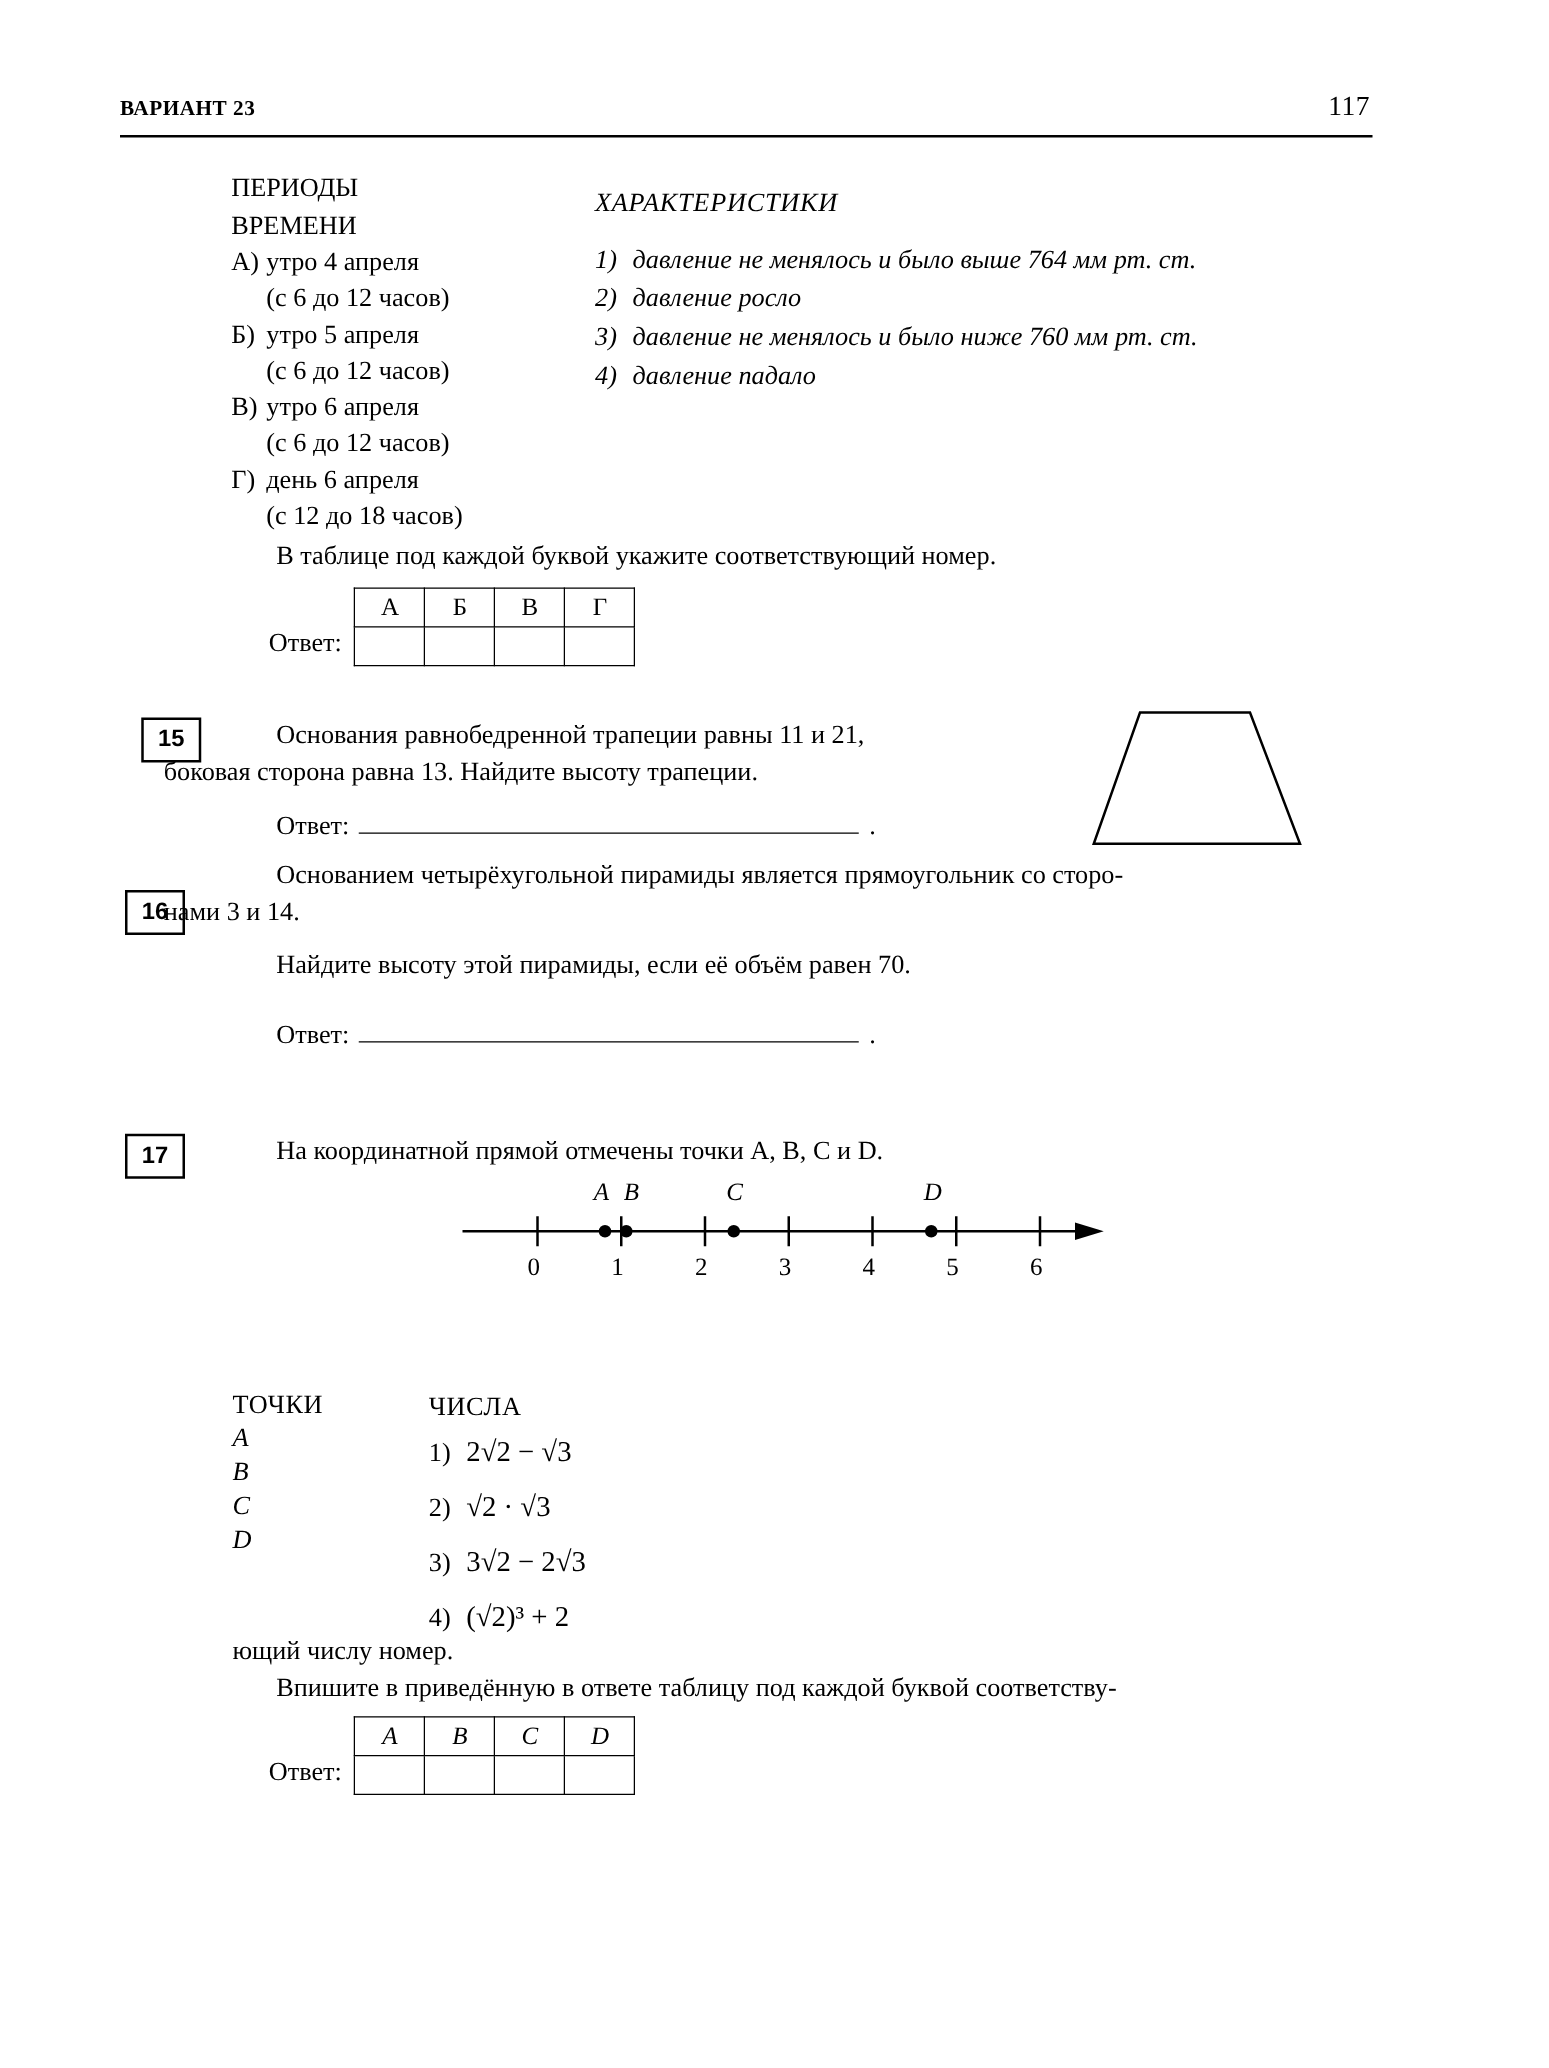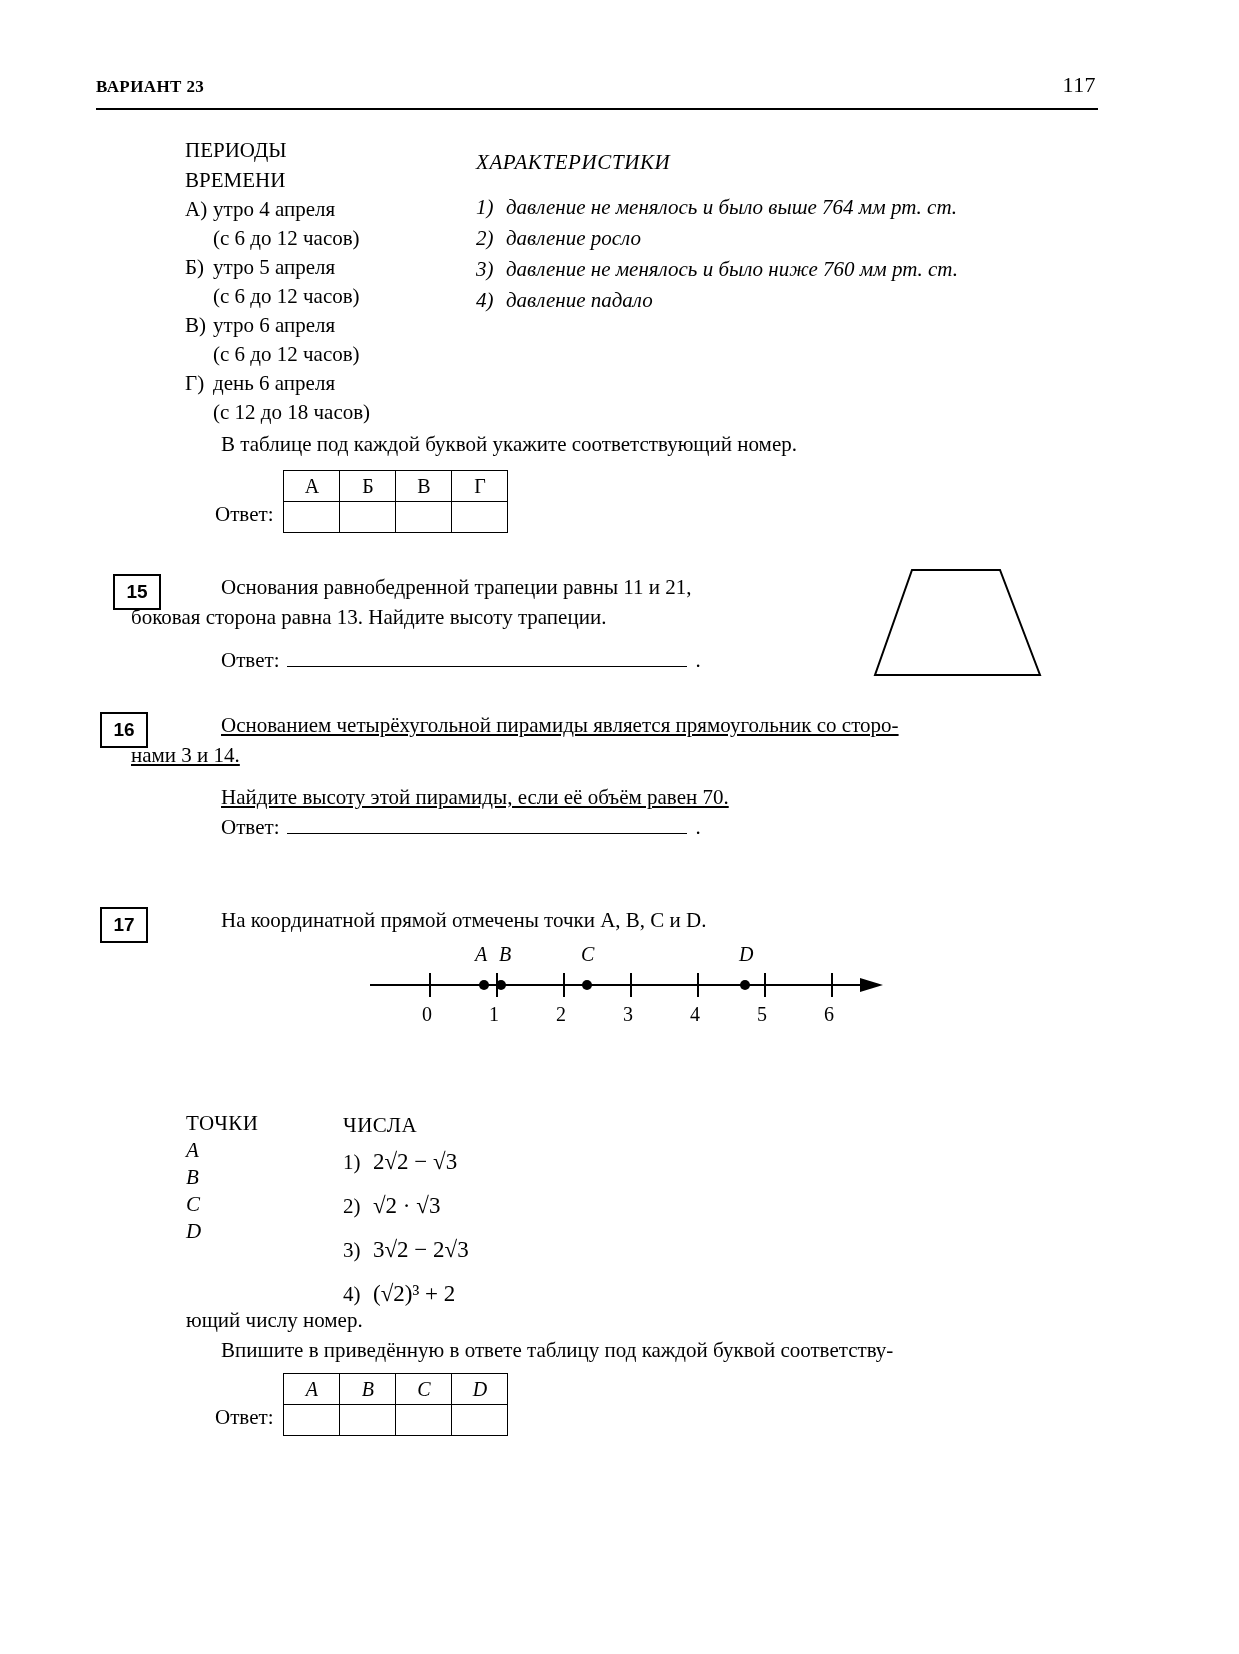--- a/index.html
+++ b/index.html
@@ -249,21 +249,21 @@
     </svg>
   </div>
 
   <div class="ansline" style="left:221px; top:648px;">
     <span>Ответ:</span>
     <span class="rule"></span>
     <span>.</span>
   </div>
 
   <div class="tasknum" style="left:100px; top:712px;">16</div>
-  <div class="body-text" style="left:131px; top:710px; width:960px;text-decoration:underline;">
+  <div class="body-text" style="left:131px; top:684px; width:960px;">
     <div style="text-indent:90px;">Основанием четырёхугольной пирамиды является прямоугольник со сторо-</div>
     <div>нами 3 и 14.</div>
     <div style="text-indent:90px; margin-top:12px;">Найдите высоту этой пирамиды, если её объём равен 70.</div>
   </div>
 
   <div class="ansline" style="left:221px; top:815px;">
     <span>Ответ:</span>
     <span class="rule"></span>
     <span>.</span>
   </div>

